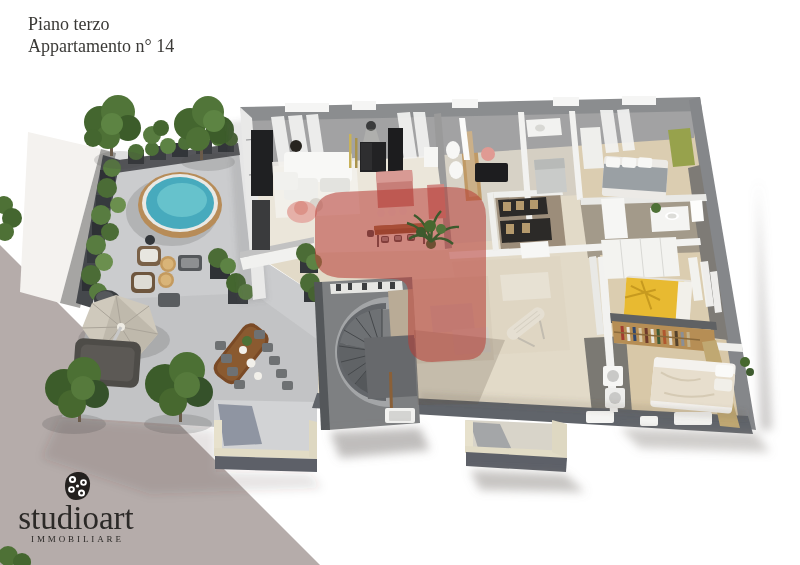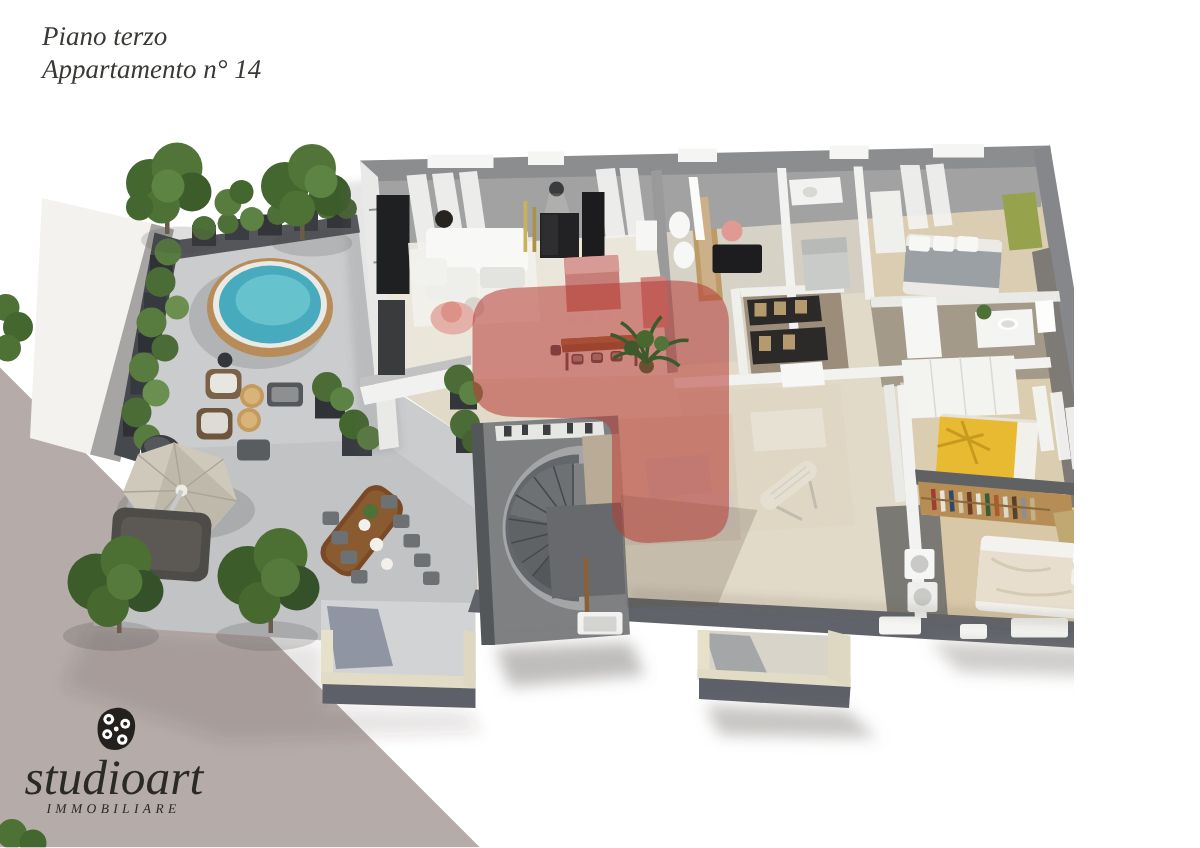--- a/index.html
+++ b/index.html
@@ -1,17 +1,17 @@
 <!DOCTYPE html>
 <html><head>
 <meta charset="utf-8">
 <style>
   html,body{margin:0;padding:0;background:#ffffff;}
-  #stage{position:relative;width:716px;height:565px;overflow:hidden;background:#ffffff;
-         font-family:"Liberation Serif", serif;font-style:italic;}
+  #stage{position:relative;width:800px;height:565px;overflow:hidden;background:#ffffff;
+         font-family:"Liberation Serif", serif;}
   svg{position:absolute;left:0;top:0;}
 </style>
 </head>
 <body>
 <div id="stage">
 <svg width="800" height="565" viewBox="0 0 800 565">
   <defs>
     <filter id="soft" x="-40%" y="-40%" width="180%" height="180%">
           <feGaussianBlur stdDeviation="5"></feGaussianBlur>
         </filter>

